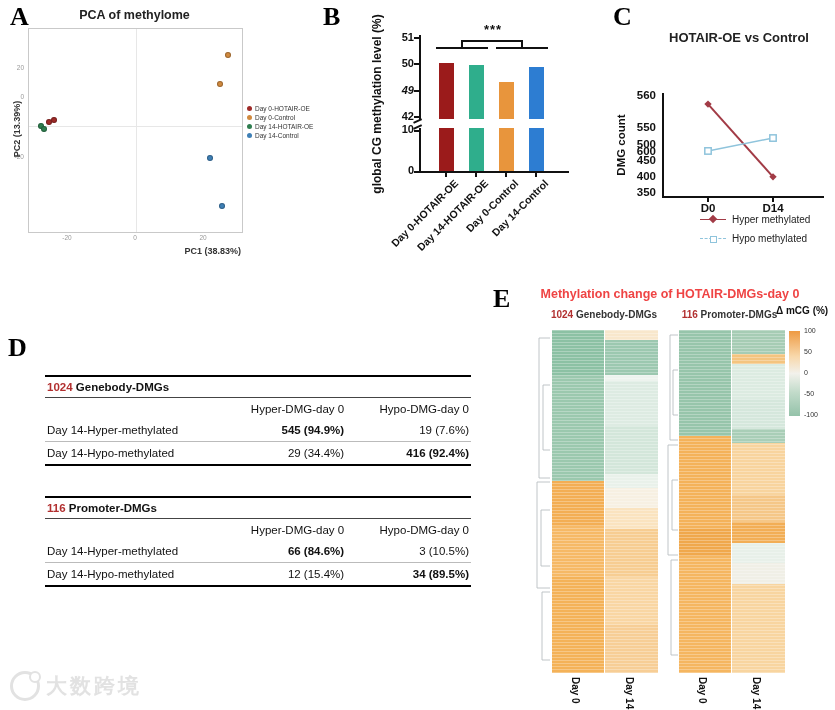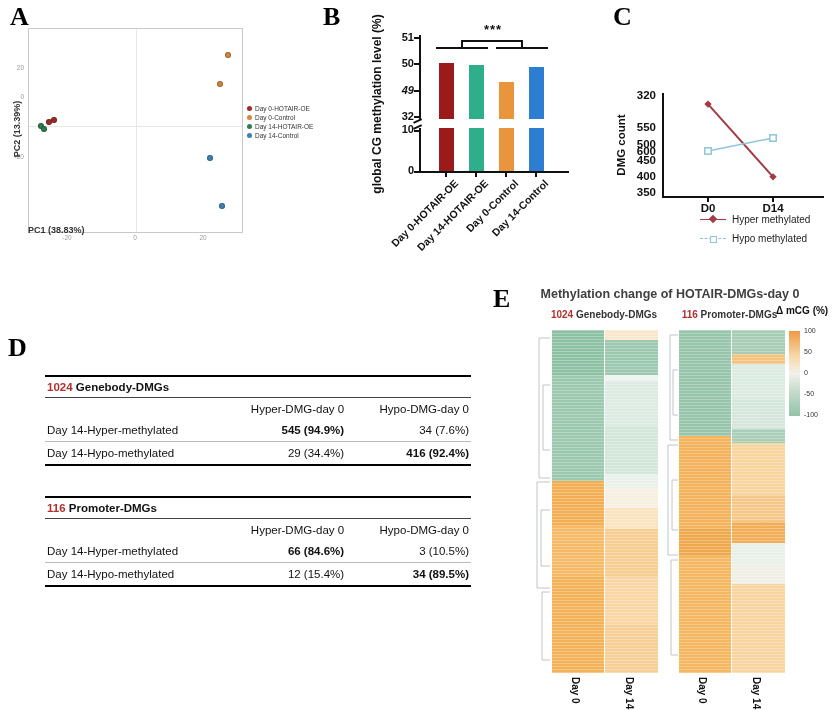--- a/index.html
+++ b/index.html
@@ -51,21 +51,21 @@
   .dmg-table td{padding:3px 2px;}
   .tbl-head td{border-top:2.5px solid #000;border-bottom:1px solid #444;font-weight:600;padding:4px 2px;}
   .tbl-count{color:#b23030;font-weight:bold;}
   .colhead td{padding:5px 2px 4px 2px;}
   .num{text-align:right;white-space:nowrap;}
   .row1 td{border-bottom:1px solid #bbb;padding:5px 2px;}
   .row2 td{border-bottom:2.5px solid #000;padding:5px 2px;}
   .bold{font-weight:bold;}
   
   #e-title{position:absolute;left:525px;top:287px;width:290px;text-align:center;
-      font-weight:bold;font-size:12.5px;color:#404040;}
+      font-weight:bold;font-size:12.5px;color:#ef4444;}
   .hm-sub{position:absolute;top:309px;text-align:center;font-size:10px;font-weight:600;color:#333;white-space:nowrap;}
   .hm-count{color:#b23030;font-weight:bold;}
   .hm-col{position:absolute;top:330px;height:343px;}
   .hm-collbl{position:absolute;top:677px;writing-mode:vertical-rl;font-size:10px;font-weight:bold;color:#111;}
   #cbar{position:absolute;left:789px;top:331px;width:11px;height:85px;}
   .cbtick{position:absolute;left:804px;width:28px;font-size:7px;color:#333;}
   #cbar-lab{position:absolute;left:776px;top:305px;width:60px;font-weight:bold;font-size:10px;color:#111;}
   .dendro{position:absolute;top:330px;height:343px;}
   
   #wm{position:absolute;left:10px;top:671px;display:flex;align-items:center;color:#e2e2e2;}
@@ -73,39 +73,40 @@
   #wm-icon:after{content:"";position:absolute;right:-4px;top:-3px;width:8px;height:8px;
       border:2.5px solid #e2e2e2;border-radius:50%;background:#fff;}
   #wm-text{font-size:21px;font-weight:bold;letter-spacing:3px;}
 </style>
 </head>
 <body>
 
 <div id="fig">
 
   <div class="panel-letter" style="left:10px;top:2px;">A</div>
+  <div id="pca-title">PCA of methylome</div>
   <div id="pca-plot">
     <div class="grid-v" style="left:107px;"></div>
     <div class="grid-h" style="top:97px;"></div>
   <div class="pca-pt" style="left: 17.2857px; top: 89.8px; background: rgb(158, 42, 40);"></div>
       <div class="pca-pt" style="left: 22.3571px; top: 88.35px; background: rgb(158, 42, 40);"></div>
       <div class="pca-pt" style="left: 196.476px; top: 23.1px; background: rgb(208, 137, 62);"></div>
       <div class="pca-pt" style="left: 188.024px; top: 52.1px; background: rgb(208, 137, 62);"></div>
       <div class="pca-pt" style="left: 8.83333px; top: 94.15px; background: rgb(46, 125, 79);"></div>
       <div class="pca-pt" style="left: 12.2143px; top: 97.05px; background: rgb(46, 125, 79);"></div>
       <div class="pca-pt" style="left: 177.881px; top: 126.05px; background: rgb(62, 127, 181);"></div>
       <div class="pca-pt" style="left: 189.714px; top: 173.9px; background: rgb(62, 127, 181);"></div>
     </div>
   <div class="tick-sm" style="left:8px;top:64px;width:16px;text-align:right;">20</div>
   <div class="tick-sm" style="left:8px;top:93px;width:16px;text-align:right;">0</div>
   <div class="tick-sm" style="left:8px;top:153px;width:16px;text-align:right;">-20</div>
   <div class="tick-sm" style="left:58px;top:234px;width:18px;text-align:center;">-20</div>
   <div class="tick-sm" style="left:126px;top:234px;width:18px;text-align:center;">0</div>
   <div class="tick-sm" style="left:194px;top:234px;width:18px;text-align:center;">20</div>
-  <div class="axis-label" style="left:28px;top:225px;width:213px;text-align:left;">PC1 (38.83%)</div>
+  <div class="axis-label" style="left:28px;top:246px;width:213px;text-align:right;">PC1 (38.83%)</div>
   <div class="axis-label" style="left:-18px;top:124px;width:70px;text-align:center;transform:rotate(-90deg);">PC2 (13.39%)</div>
   <div id="pca-legend">
     <div class="leg-row">
         <span class="leg-dot" style="background: rgb(158, 42, 40);"></span>
         <span class="leg-txt">Day 0-HOTAIR-OE</span>
       </div>
     <div class="leg-row">
         <span class="leg-dot" style="background: rgb(208, 137, 62);"></span>
         <span class="leg-txt">Day 0-Control</span>
       </div>
@@ -124,21 +125,21 @@
 
   <div class="blk-line" style="left:419px;top:35px;width:1.5px;height:85px;"></div>
   <div class="blk-line" style="left:419px;top:128px;width:1.5px;height:44px;"></div>
   <div class="break-slash" style="left:413px;top:120px;"></div>
   <div class="break-slash" style="left:413px;top:126px;"></div>
   <div class="blk-line" style="left:419px;top:171px;width:150px;height:1.5px;"></div>
 
   <div class="ytickb" style="left:392px;top:31px;">51</div>
   <div class="ytickb" style="left:392px;top:57px;">50</div>
   <div class="ytickb" style="left:392px;top:84px;font-style:italic;">49</div>
-  <div class="ytickb" style="left:392px;top:110px;">32</div>
+  <div class="ytickb" style="left:392px;top:110px;">42</div>
   <div class="ytickb" style="left:392px;top:123px;">10</div>
   <div class="ytickb" style="left:392px;top:164px;">0</div>
 
   <div class="blk-line" style="left:414px;top:37px;width:5px;height:1.5px;"></div>
   <div class="blk-line" style="left:414px;top:63px;width:5px;height:1.5px;"></div>
   <div class="blk-line" style="left:414px;top:90px;width:5px;height:1.5px;"></div>
   <div class="blk-line" style="left:414px;top:116px;width:5px;height:1.5px;"></div>
   <div class="blk-line" style="left:414px;top:130px;width:5px;height:1.5px;"></div>
   <div class="blk-line" style="left:414px;top:171px;width:5px;height:1.5px;"></div>
 
@@ -165,23 +166,24 @@
       <div class="bar-seg" style="left: 528.5px; top: 128px; height: 43px; background: rgb(45, 125, 210);"></div>
     </div>
 
   <div class="catlbl" style="left:322px;top:177px;">Day 0-HOTAIR-OE</div>
   <div class="catlbl" style="left:352px;top:177px;">Day 14-HOTAIR-OE</div>
   <div class="catlbl" style="left:382px;top:177px;">Day 0-Control</div>
   <div class="catlbl" style="left:412px;top:177px;">Day 14-Control</div>
 
   <div class="panel-letter" style="left:613px;top:2px;">C</div>
   <div id="c-title">
+    <div>HOTAIR-OE vs Control</div>
   </div>
   <div id="c-ylab">DMG count</div>
-  <div class="ytickc" style="top:89px;">320</div>
+  <div class="ytickc" style="top:89px;">560</div>
   <div class="ytickc" style="top:105px;margin-top:40px;">600</div>
   <div class="ytickc" style="top:121px;">550</div>
   <div class="ytickc" style="top:138px;">500</div>
   <div class="ytickc" style="top:154px;">450</div>
   <div class="ytickc" style="top:170px;">400</div>
   <div class="ytickc" style="top:186px;">350</div>
   <div class="blk-line" style="left:662px;top:93px;width:1.8px;height:104px;"></div>
   <div class="blk-line" style="left:662px;top:196px;width:162px;height:1.8px;"></div>
   <div class="blk-line" style="left:707px;top:198px;width:1.8px;height:4px;"></div>
   <div class="blk-line" style="left:772px;top:198px;width:1.8px;height:4px;"></div>
@@ -216,21 +218,21 @@
           <td colspan="3"><span class="tbl-count">1024</span> <span>Genebody-DMGs</span></td>
         </tr>
     <tr class="colhead">
       <td style="width:185px;"></td>
       <td class="num" style="width:118px;">Hyper-DMG-day 0</td>
       <td class="num" style="width:123px;">Hypo-DMG-day 0</td>
     </tr>
     <tr class="row1">
       <td>Day 14-Hyper-methylated</td>
       <td class="num bold">545 (94.9%)</td>
-      <td class="num">34 (7.6%)</td>
+      <td class="num">19 (7.6%)</td>
     </tr>
     <tr class="row2">
       <td>Day 14-Hypo-methylated</td>
       <td class="num">29 (34.4%)</td>
       <td class="num bold">416 (92.4%)</td>
     </tr>
   </tbody>
     </table>
 
   <table class="dmg-table" style="top:496px;">
@@ -295,14 +297,18 @@
   <div class="hm-collbl" style="left:697px;">Day 0</div>
   <div class="hm-collbl" style="left:751px;">Day 14</div>
 
   <div id="cbar" style="background: linear-gradient(rgb(238, 154, 67), rgb(248, 216, 171) 30%, rgb(242, 241, 235) 50%, rgb(194, 219, 202) 72%, rgb(148, 194, 169));"></div>
   <div class="cbtick" style="top:327px;">100</div>
   <div class="cbtick" style="top:348px;">50</div>
   <div class="cbtick" style="top:369px;">0</div>
   <div class="cbtick" style="top:390px;">-50</div>
   <div class="cbtick" style="top:411px;">-100</div>
 
+  <div id="wm">
+    <span id="wm-icon"></span>
+    <span id="wm-text">大数跨境</span>
+  </div>
 
 </div>
 
 </body></html>

